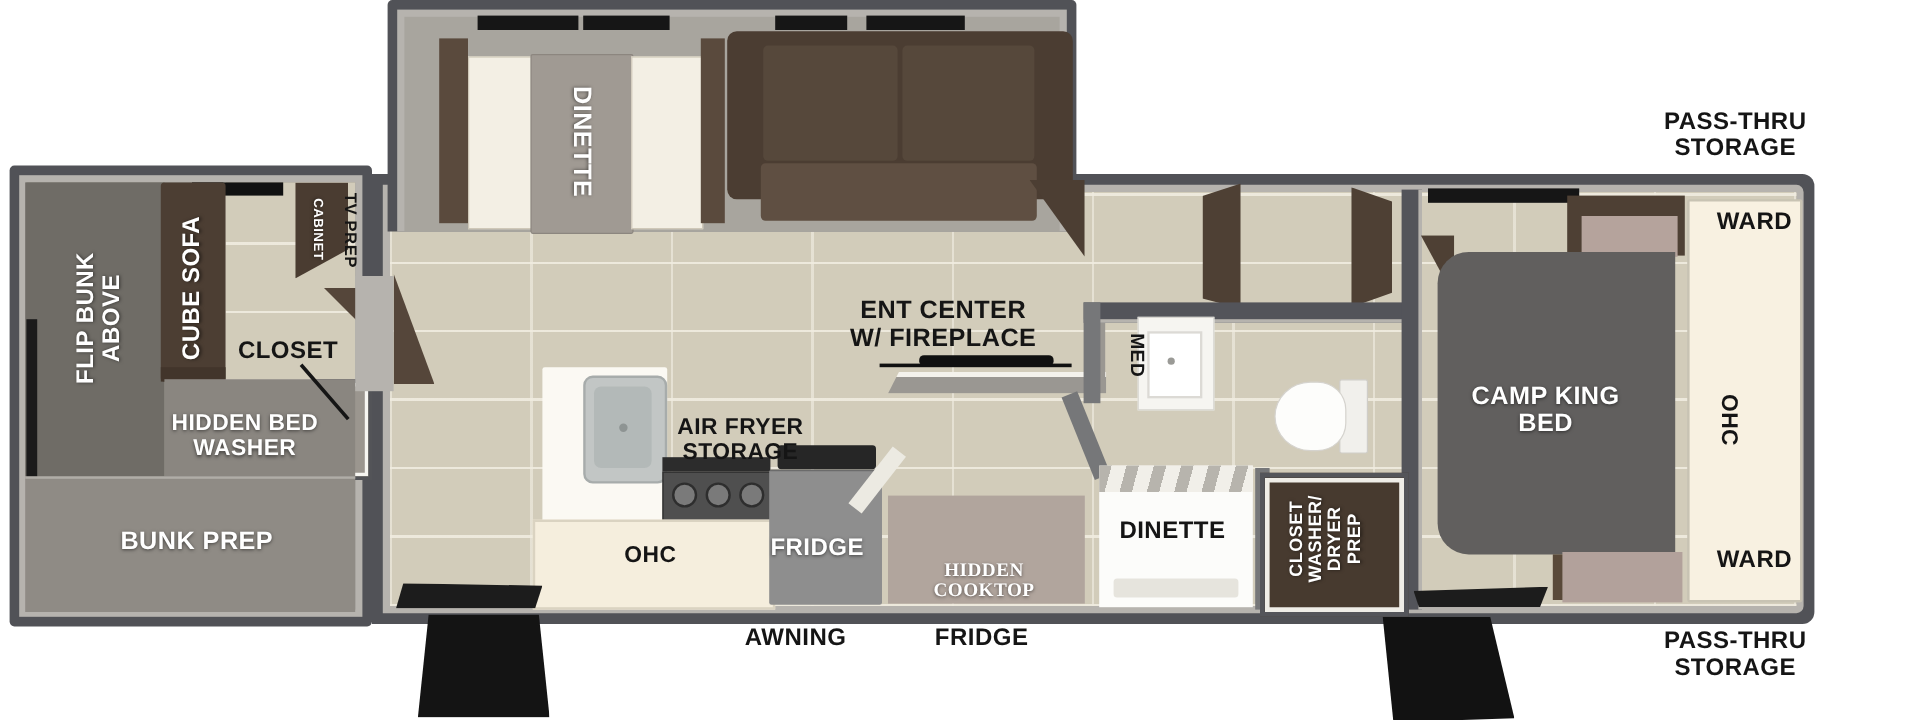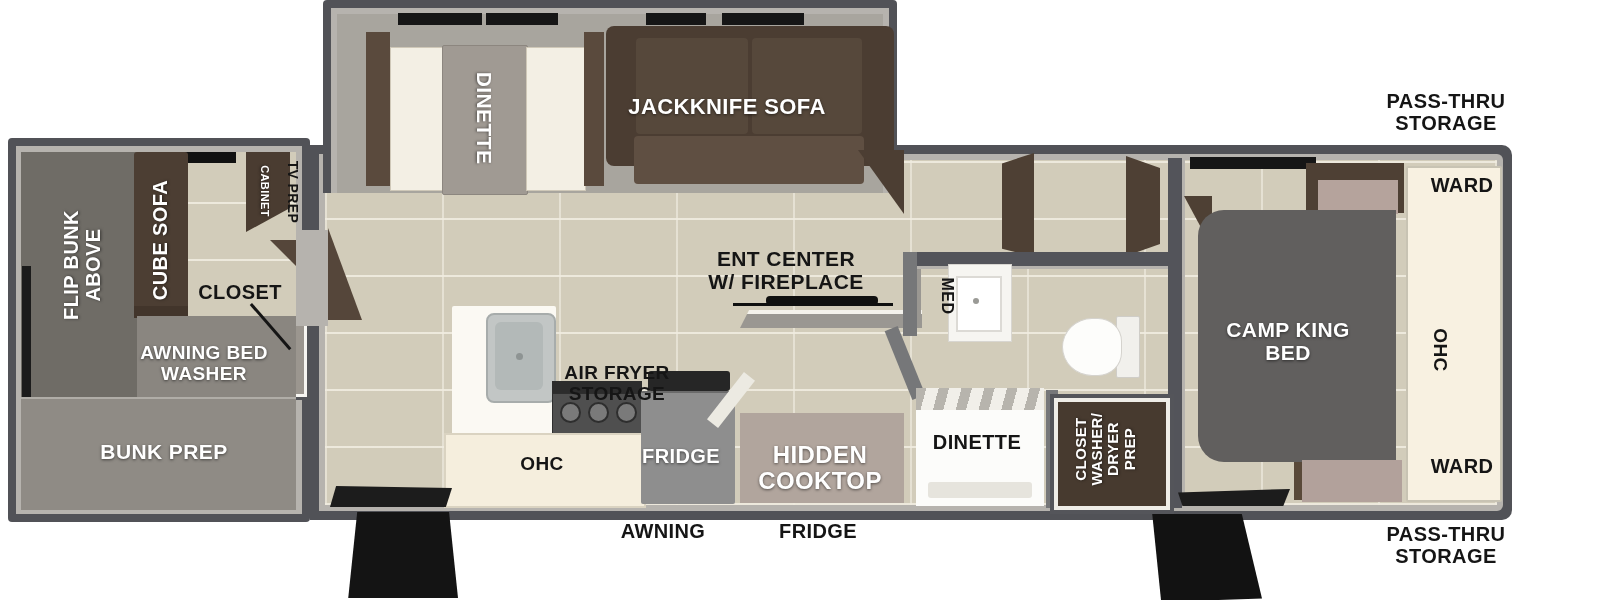--- a/index.html
+++ b/index.html
@@ -116,23 +116,20 @@
   <div class="a" style="left:1302px;top:460px;width:100px;height:42px;background:#b2a19b;"></div>
   <div class="a" style="left:1178px;top:489px;width:112px;height:17px;background:#1c1c1c;clip-path:polygon(0 20%,100% 0,94% 100%,4% 100%);"></div>
   <div class="a" style="left:1150px;top:514px;width:112px;height:88px;background:#121212;clip-path:polygon(2% 0,82% 0,100% 96%,10% 100%);"></div>
 
   <div class="a" style="left:252px;top:303px;width:60px;height:3px;background:#151515;transform:rotate(49deg);transform-origin:0 0;"></div>
 
   <div id="labels" class="a" style="left:0;top:0;width:1600px;height:600px;">
       <div class="lbl lw" style="left: 484px; top: 118px; font-size: 21px; transform: translate(-50%, -50%) rotate(90deg);">
         <div>DINETTE</div>
       </div>
-      <div class="lbl lw" style="left: 727px; top: 107px; font-size: 22px; transform: translate(-50%, -50%) rotate(0deg);">
-        <div>JACKKNIFE SOFA</div>
-      </div>
       <div class="lbl lb" style="left: 1446px; top: 113px; font-size: 20px; transform: translate(-50%, -50%) rotate(0deg);">
         <div>PASS-THRU</div>
         <div>STORAGE</div>
       </div>
       <div class="lbl lb" style="left: 1462px; top: 186px; font-size: 20px; transform: translate(-50%, -50%) rotate(0deg);">
         <div>WARD</div>
       </div>
       <div class="lbl lb" style="left: 1440px; top: 350px; font-size: 19px; transform: translate(-50%, -50%) rotate(90deg);">
         <div>OHC</div>
       </div>
@@ -152,31 +149,31 @@
       </div>
       <div class="lbl lb" style="left: 977px; top: 443px; font-size: 20px; transform: translate(-50%, -50%) rotate(0deg);">
         <div>DINETTE</div>
       </div>
       <div class="lbl lw" style="left: 1105px; top: 449px; font-size: 15px; transform: translate(-50%, -50%) rotate(-90deg);">
         <div>CLOSET</div>
         <div>WASHER/</div>
         <div>DRYER</div>
         <div>PREP</div>
       </div>
-      <div class="lbl lb" style="left: 617px; top: 384px; font-size: 19px; transform: translate(-50%, -50%) rotate(0deg);">
+      <div class="lbl lb" style="left: 617px; top: 367px; font-size: 19px; transform: translate(-50%, -50%) rotate(0deg);">
         <div>AIR FRYER</div>
         <div>STORAGE</div>
       </div>
       <div class="lbl lb" style="left: 542px; top: 464px; font-size: 19px; transform: translate(-50%, -50%) rotate(0deg);">
         <div>OHC</div>
       </div>
       <div class="lbl lw" style="left: 681px; top: 457px; font-size: 20px; transform: translate(-50%, -50%) rotate(0deg);">
         <div>FRIDGE</div>
       </div>
-      <div class="lbl lw" style="left: 820px; top: 468px; font-size: 24px; transform: translate(-50%, -50%) rotate(0deg);">
+      <div class="lbl lw" style="left: 820px; top: 484px; font-size: 16px; transform: translate(-50%, -50%) rotate(0deg); font-family: Liberation Serif, serif;">
         <div>HIDDEN</div>
         <div>COOKTOP</div>
       </div>
       <div class="lbl lb" style="left: 663px; top: 532px; font-size: 20px; transform: translate(-50%, -50%) rotate(0deg);">
         <div>AWNING</div>
       </div>
       <div class="lbl lb" style="left: 818px; top: 532px; font-size: 20px; transform: translate(-50%, -50%) rotate(0deg);">
         <div>FRIDGE</div>
       </div>
       <div class="lbl lb" style="left: 1446px; top: 546px; font-size: 20px; transform: translate(-50%, -50%) rotate(0deg);">
@@ -193,20 +190,20 @@
       <div class="lbl lb" style="left: 292px; top: 192px; font-size: 14px; transform: translate(-50%, -50%) rotate(90deg);">
         <div>TV PREP</div>
       </div>
       <div class="lbl lw" style="left: 264px; top: 191px; font-size: 11px; transform: translate(-50%, -50%) rotate(90deg);">
         <div>CABINET</div>
       </div>
       <div class="lbl lb" style="left: 240px; top: 293px; font-size: 20px; transform: translate(-50%, -50%) rotate(0deg);">
         <div>CLOSET</div>
       </div>
       <div class="lbl lw" style="left: 204px; top: 364px; font-size: 19px; transform: translate(-50%, -50%) rotate(0deg);">
-        <div>AWNING BED</div>
+        <div>HIDDEN BED</div>
         <div>WASHER</div>
       </div>
       <div class="lbl lw" style="left: 164px; top: 452px; font-size: 21px; transform: translate(-50%, -50%) rotate(0deg);">
         <div>BUNK PREP</div>
       </div>
     </div>
 </div>
 
 </body></html>

